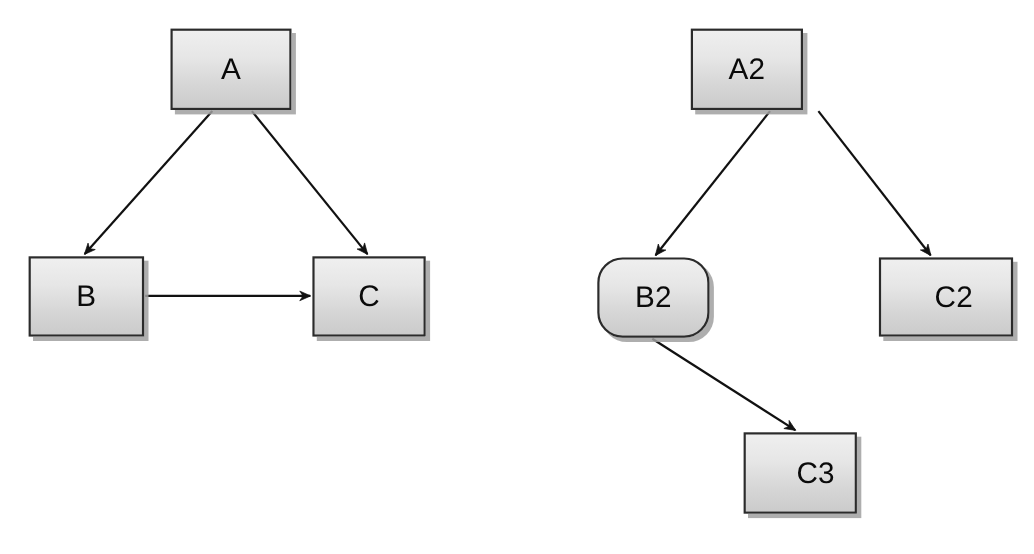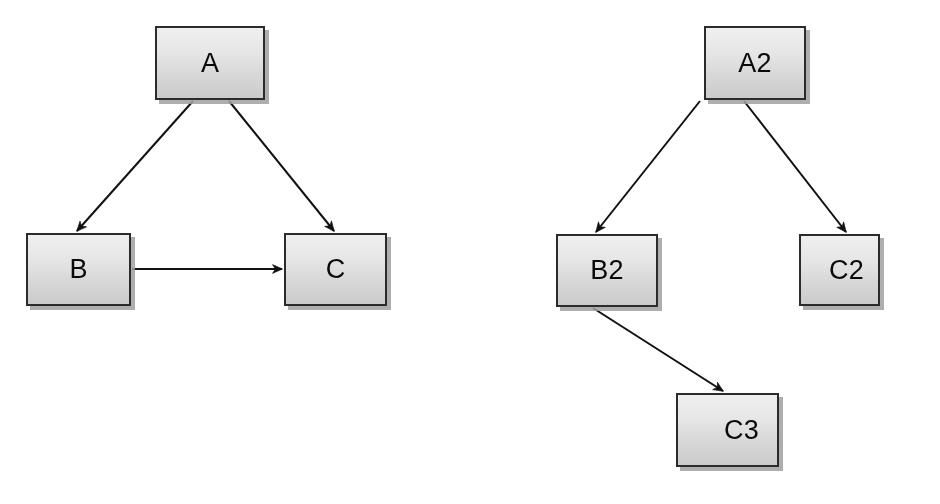--- a/index.html
+++ b/index.html
@@ -68,27 +68,27 @@
   <div id="nodes-group">
       <div class="node" style="left: 155px; top: 26px; width: 110px; height: 74px;">
         <span class="node-label">A</span>
       </div>
       <div class="node" style="left: 26px; top: 233px; width: 105px; height: 73px;">
         <span class="node-label">B</span>
       </div>
       <div class="node" style="left: 284px; top: 233px; width: 103px; height: 73px;">
         <span class="node-label">C</span>
       </div>
-      <div class="node" style="left: 704px; top: 26px; width: 102px; height: 74px;">
+      <div class="node" style="left: 628px; top: 26px; width: 102px; height: 74px;">
         <span class="node-label">A2</span>
       </div>
-      <div class="node" style="left: 556px; top: 234px; width: 102px; height: 73px;">
+      <div class="node" style="left: 543px; top: 234px; width: 102px; height: 73px; border-radius: 23px;">
         <span class="node-label">B2</span>
       </div>
-      <div class="node" style="left: 799px; top: 234px; width: 81px; height: 72px; padding-left: 14px;">
+      <div class="node" style="left: 799px; top: 234px; width: 122px; height: 72px; padding-left: 14px;">
         <span class="node-label">C2</span>
       </div>
       <div class="node" style="left: 676px; top: 393px; width: 103px; height: 74px; padding-left: 28px;">
         <span class="node-label">C3</span>
       </div>
     </div>
 
 </div>
 
 </body></html>

